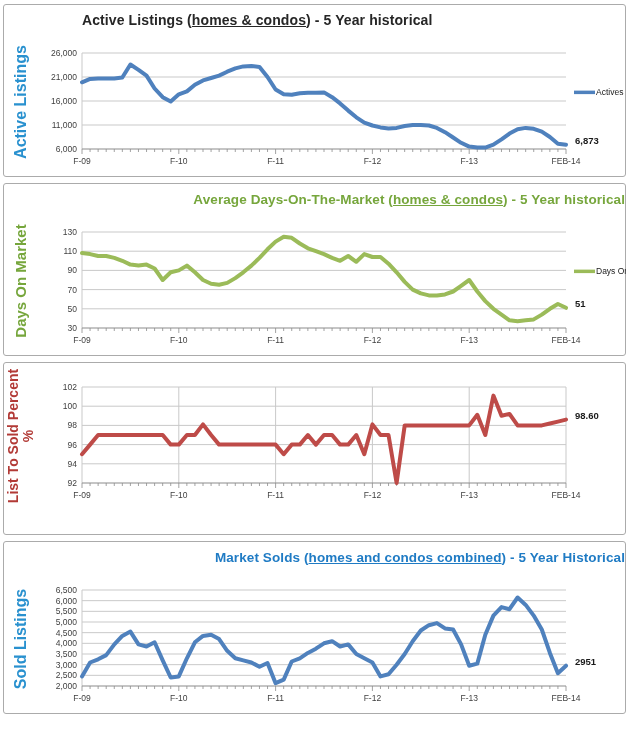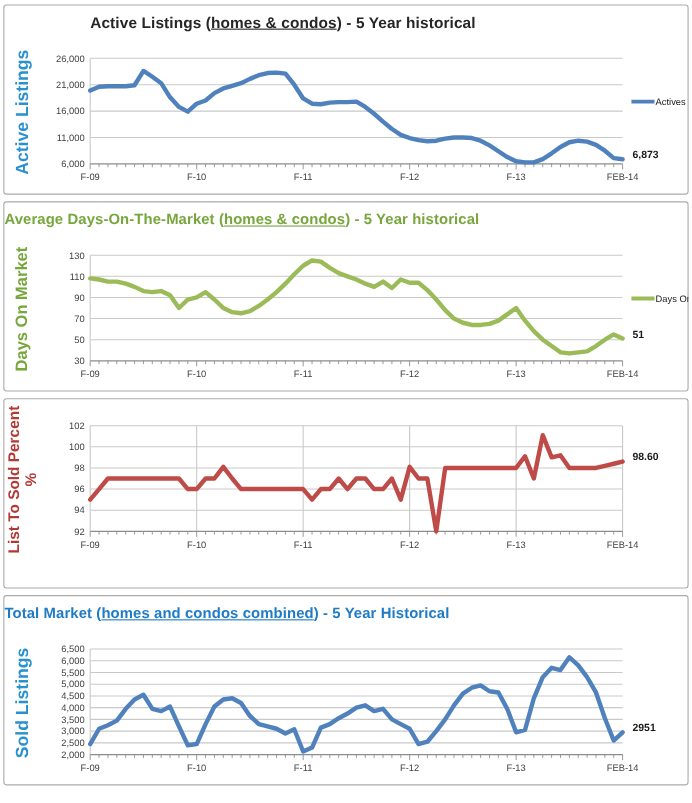--- a/index.html
+++ b/index.html
@@ -1,18 +1,18 @@
 <!DOCTYPE html>
 <html><head>
 <meta charset="utf-8">
 <style>
   html,body{margin:0;padding:0;background:#ffffff;}
   body{width:629px;height:730px;overflow:hidden;font-family:"Liberation Sans",sans-serif;}
   .panel{box-sizing:border-box;margin:4px 3px 6px 3px;height:173px;border:1px solid #ABABAB;border-radius:3px;background:#fff;position:relative;}
-  .title{margin:0;padding:7px 0 0 0;font-size:13.5px;font-weight:bold;text-align:left;letter-spacing:0.1px;line-height:17px;}
+  .title{margin:0;padding:7px 0 0 0;font-size:13.5px;font-weight:bold;text-align:right;letter-spacing:0.1px;line-height:17px;}
   .panel1 .title{text-align:left;padding-left:78px;font-size:14px;}
   .u{text-decoration:underline;}
   .chartrow{display:flex;margin-top:2px;height:142px;}
   .ylab-wrap{width:34px;flex:none;position:relative;}
   .ylab{position:absolute;top:50%;left:50%;transform:translate(-50%,-50%) rotate(-90deg);transform-origin:center;font-weight:bold;white-space:nowrap;text-align:center;line-height:1.1;font-size:15px;}
   .panel1 .ylab,.panel4 .ylab{font-size:16px;}
   .panel3 .ylab{font-size:14px;}
   svg.plot{flex:none;width:588px;height:142px;display:block;}
   svg .grid{stroke:#C9C9C9;stroke-width:1;}
   svg .vgrid{stroke:#C9C9C9;stroke-width:1;}
@@ -312,21 +312,21 @@
         <text x="334.4" y="133" text-anchor="middle" class="xtick">F-12</text>
         <text x="431.20000000000005" y="133" text-anchor="middle" class="xtick">F-13</text>
         <text x="528" y="133" text-anchor="middle" class="xtick">FEB-14</text>
         <polyline points="44.0,89.2 52.1,79.6 60.1,70.0 68.2,70.0 76.3,70.0 84.3,70.0 92.4,70.0 100.5,70.0 108.5,70.0 116.6,70.0 124.7,70.0 132.7,79.6 140.8,79.6 148.9,70.0 156.9,70.0 165.0,59.4 173.1,70.0 181.1,79.6 189.2,79.6 197.3,79.6 205.3,79.6 213.4,79.6 221.5,79.6 229.5,79.6 237.6,79.6 245.7,89.2 253.7,79.6 261.8,79.6 269.9,70.0 277.9,79.6 286.0,70.0 294.1,70.0 302.1,79.6 310.2,79.6 318.3,70.0 326.3,89.2 334.4,59.4 342.5,70.0 350.5,70.0 358.6,118.0 366.7,60.4 374.7,60.4 382.8,60.4 390.9,60.4 398.9,60.4 407.0,60.4 415.1,60.4 423.1,60.4 431.2,60.4 439.3,49.8 447.3,70.0 455.4,30.6 463.5,50.8 471.5,48.9 479.6,60.4 487.7,60.4 495.7,60.4 503.8,60.4 511.9,58.5 519.9,56.6 528.0,54.6" fill="none" stroke="#BE4B48" stroke-width="4" stroke-linejoin="round" stroke-linecap="round"></polyline>
         <text x="537" y="53.64000000000006" class="endlabel">98.60</text>
       </svg>
   </div>
 </section>
 
 <section class="panel panel4">
-  <h2 class="title" style="color: rgb(31, 123, 196);"><span>Total Market (</span><span class="u">homes and condos combined</span><span>) - 5 Year Historical</span></h2>
+  <h2 class="title" style="color: rgb(31, 123, 196);"><span>Market Solds (</span><span class="u">homes and condos combined</span><span>) - 5 Year Historical</span></h2>
   <div class="chartrow">
     <div class="ylab-wrap">
       <div class="ylab" style="color: rgb(41, 145, 207);">
           <div>Sold Listings</div>
         </div>
     </div>
     <svg class="plot" width="588" height="142" viewBox="0 0 588 142">
         <text x="39" y="121" text-anchor="end" class="ytick">2,000</text>
         <line x1="44" x2="528" y1="107.33333333333333" y2="107.33333333333333" class="grid"></line>
         <text x="39" y="110.33333333333333" text-anchor="end" class="ytick">2,500</text>

